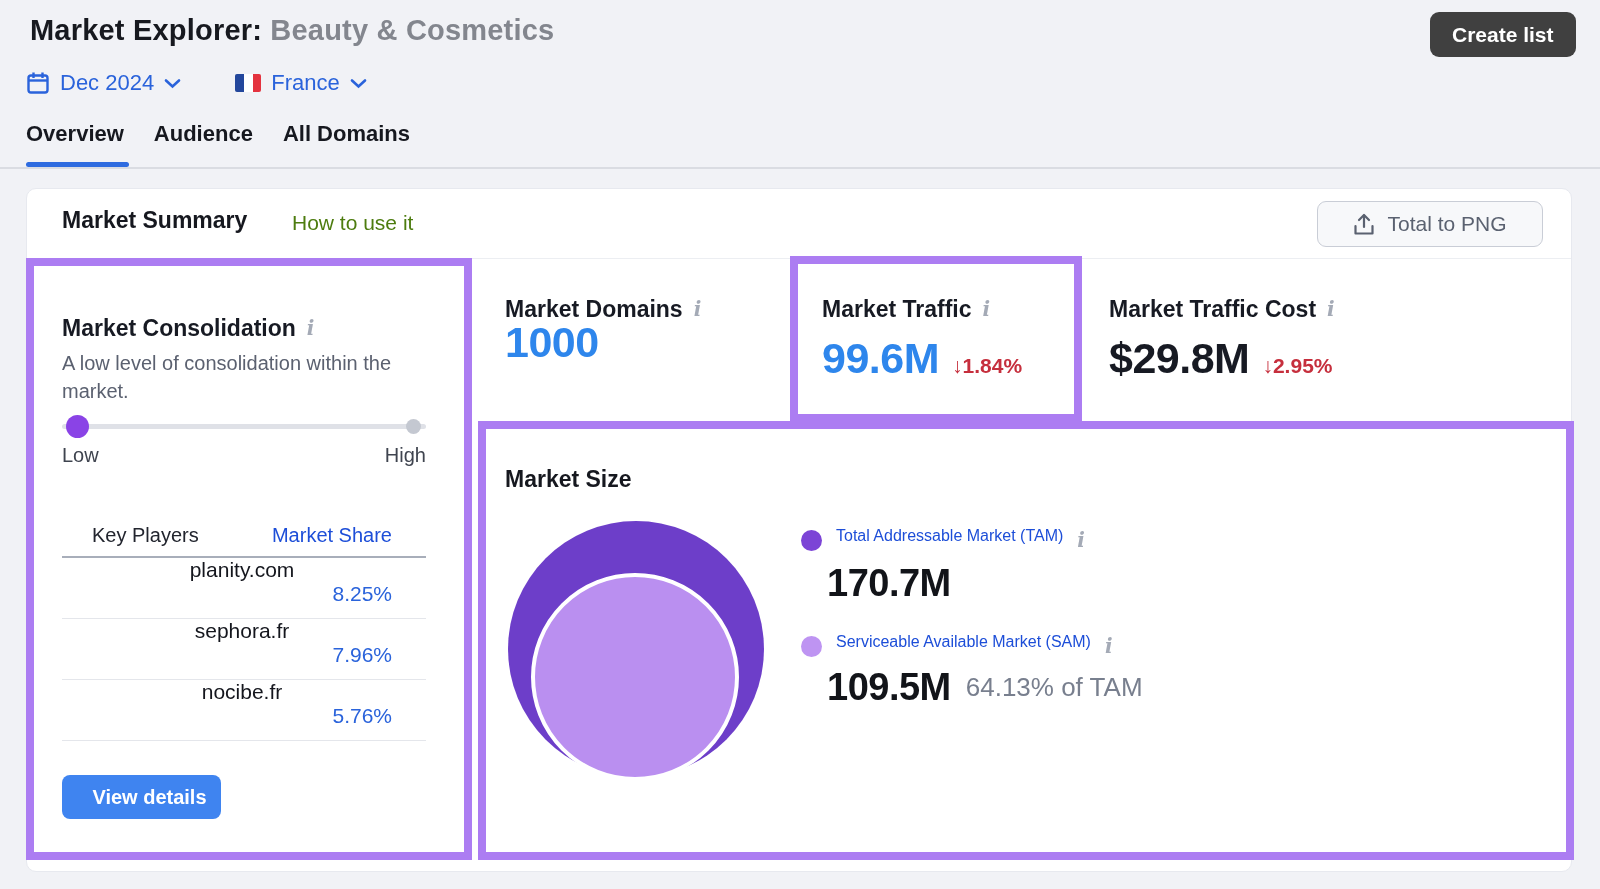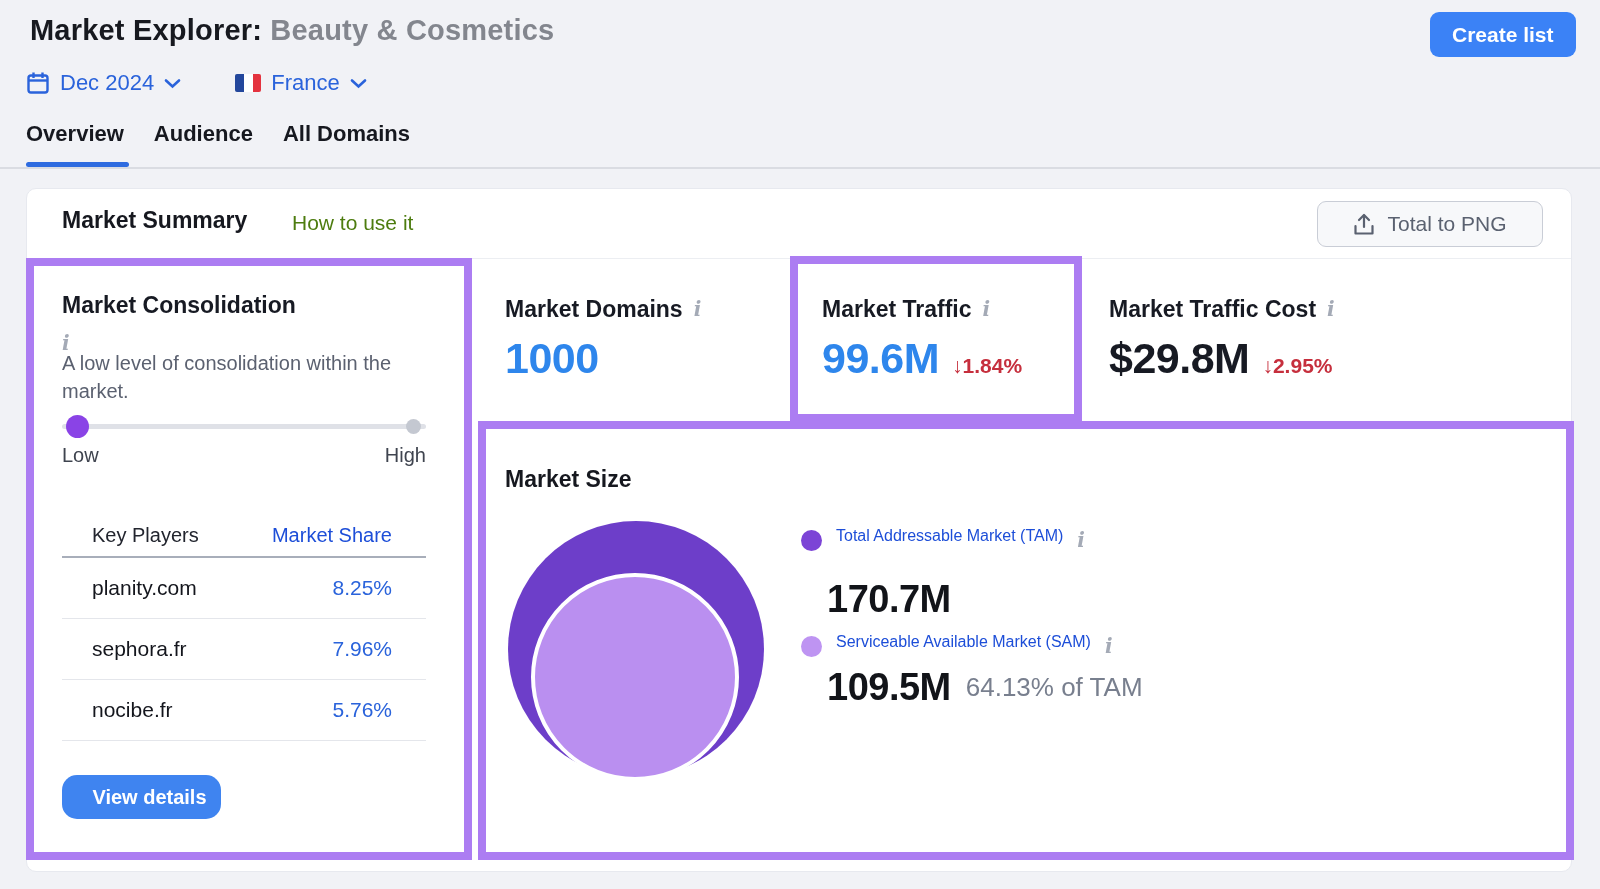--- a/index.html
+++ b/index.html
@@ -9,21 +9,21 @@
     position: relative; width: 1600px; height: 889px;
     background: #f1f2f6; overflow: hidden;
   }
   .abs { position: absolute; }
 
   
   .page-title { left: 30px; top: 14px; font-size: 29px; font-weight: bold; color: #17191f; letter-spacing: .2px; }
   .page-title .muted { color: #83868e; }
   .create-list-btn {
     left: 1430px; top: 12px; height: 45px; padding: 0 22px;
-    background: #3b82f6; border: none; border-radius: 9px;
+    background: #404040; border: none; border-radius: 9px;
     color: #fff; font-size: 21px; font-weight: bold; font-family: inherit;
     display: flex; align-items: center; cursor: pointer;
   }
   .filters { left: 26px; top: 68px; height: 30px; display: flex; align-items: center; }
   .selector { display: flex; align-items: center; gap: 10px; color: #2a63db; font-size: 22px; font-weight: 500; cursor: pointer; }
   .selector + .selector { margin-left: 54px; }
   .flag { width: 26px; height: 18px; border-radius: 2px; overflow: hidden; display: flex; box-shadow: 0 0 0 1px rgba(0,0,0,.08) inset; }
   .flag i { flex: 1; }
   .flag .b { background: #23479c; } .flag .w { background: #fff; } .flag .r { background: #e4333f; }
 
@@ -56,52 +56,52 @@
     font-size: 20px; color: #a4aab6; line-height: 1; padding-top: 3px; cursor: pointer;
   }
 
   
   .annot { border: 8px solid #ac7df2; pointer-events: none; z-index: 6; }
   .annot-left { left: 26px; top: 258px; width: 446px; height: 602px; }
   .annot-traffic { left: 790px; top: 256px; width: 292px; height: 166px; }
   .annot-size { left: 478px; top: 421px; width: 1096px; height: 439px; }
 
   
-  .cons-title { left: 62px; top: 292px; flex-direction: column; }
+  .cons-title { left: 62px; top: 315px; }
   .cons-desc { left: 62px; top: 350px; width: 372px; font-size: 20px; line-height: 1.38; color: #5b6170; }
   .slider-track { left: 62px; top: 424px; width: 364px; height: 5px; border-radius: 3px; background: #dfe1e7; }
   .thumb-low { left: 66px; top: 415px; width: 23px; height: 23px; border-radius: 50%; background: #8a43e6; cursor: pointer; z-index: 2;}
   .thumb-high { left: 406px; top: 419px; width: 15px; height: 15px; border-radius: 50%; background: #c4c8d1; cursor: pointer; z-index: 2;}
   .slider-labels { left: 62px; top: 444px; width: 364px; display: flex; justify-content: space-between; font-size: 20px; color: #3f444f; }
 
   .kp-table { left: 62px; top: 514px; width: 364px; }
   .kp-head { display: flex; align-items: center; height: 44px; padding: 0 34px 0 30px; border-bottom: 2px solid #a8aeba; font-size: 20px; color: #22252e; }
-  .kp-row { display: flex; align-items: center; height: 61px; padding: 0 34px 0 30px; border-bottom: 1px solid #e4e6eb; }
+  .kp-row { display: flex; align-items: center; height: 61px; padding: 0 34px 0 30px; border-bottom: 1px solid #e4e6eb; flex-direction: column; }
   .kp-domain { font-size: 21px; color: #14161d; }
   .kp-share { margin-left: auto; font-size: 21px; color: #2a63db; cursor: pointer; }
   .kp-head .kp-share-h { margin-left: auto; color: #1d4ed8; cursor: default; }
   .view-details-btn {
     left: 62px; top: 775px; width: 159px; height: 44px;
-    background: #3f84f0; border: none; border-radius: 15px;
+    background: #3f84f0; border: none; border-radius: 8px;
     color: #fff; font-size: 20px; font-weight: bold; font-family: inherit; cursor: pointer; padding-left: 16px;
   }
 
   
   .ms-title { left: 505px; top: 466px; font-size: 23px; font-weight: bold; color: #16181f; }
   .circle-tam { left: 508px; top: 521px; width: 256px; height: 256px; border-radius: 50%; background: #6d3ec9; }
   .circle-sam { left: 531px; top: 573px; width: 208px; height: 208px; border-radius: 50%; background: #ba8ff0; border: 4px solid #fff; }
   .legend-row { display: flex; align-items: flex-start; gap: 14px; }
   .legend-dot { width: 21px; height: 21px; border-radius: 50%; margin-top: 3px; }
   .dot-tam { background: #7c44d6; }
   .dot-sam { background: #be94f2; }
   .legend-label { font-size: 16px; color: #1d4ed8; }
   .legend-value { font-size: 38px; font-weight: 800; color: #121419; letter-spacing: -.5px; }
   .pct-of-tam { font-size: 26px; color: #787f8e; margin-left: 15px; padding-bottom: 6px; }
   .tam-legend { left: 801px; top: 527px; }
-  .tam-value { left: 827px; top: 562px; margin-top: 16px; }
+  .tam-value { left: 827px; top: 562px; }
   .sam-legend { left: 801px; top: 633px; }
   .sam-value-row { left: 827px; top: 666px; display: flex; align-items: flex-end; }
 
   svg { display: block; }
 </style>
 </head>
 <body>
 
 <div id="screen">
 
@@ -165,21 +165,21 @@
       </svg>
     </span>
     <span>Total to PNG</span>
   </button>
   <div class="abs card-divider"></div>
 
   <div class="abs metric-label" style="left:505px; top:296px;">
     <span>Market Domains</span>
     <span class="info-icon">i</span>
   </div>
-  <div class="abs metric-value blue-val" style="left:505px; top:334px;">1000</div>
+  <div class="abs metric-value blue-val" style="left:505px; top:318px;">1000</div>
 
   <div class="abs metric-label" style="left:822px; top:296px;">
     <span>Market Traffic</span>
     <span class="info-icon">i</span>
   </div>
   <div class="abs val-row" style="left:822px; top:334px;">
     <span class="metric-value blue-val">99.6M</span>
     <span class="delta">↓1.84%</span>
   </div>
 

